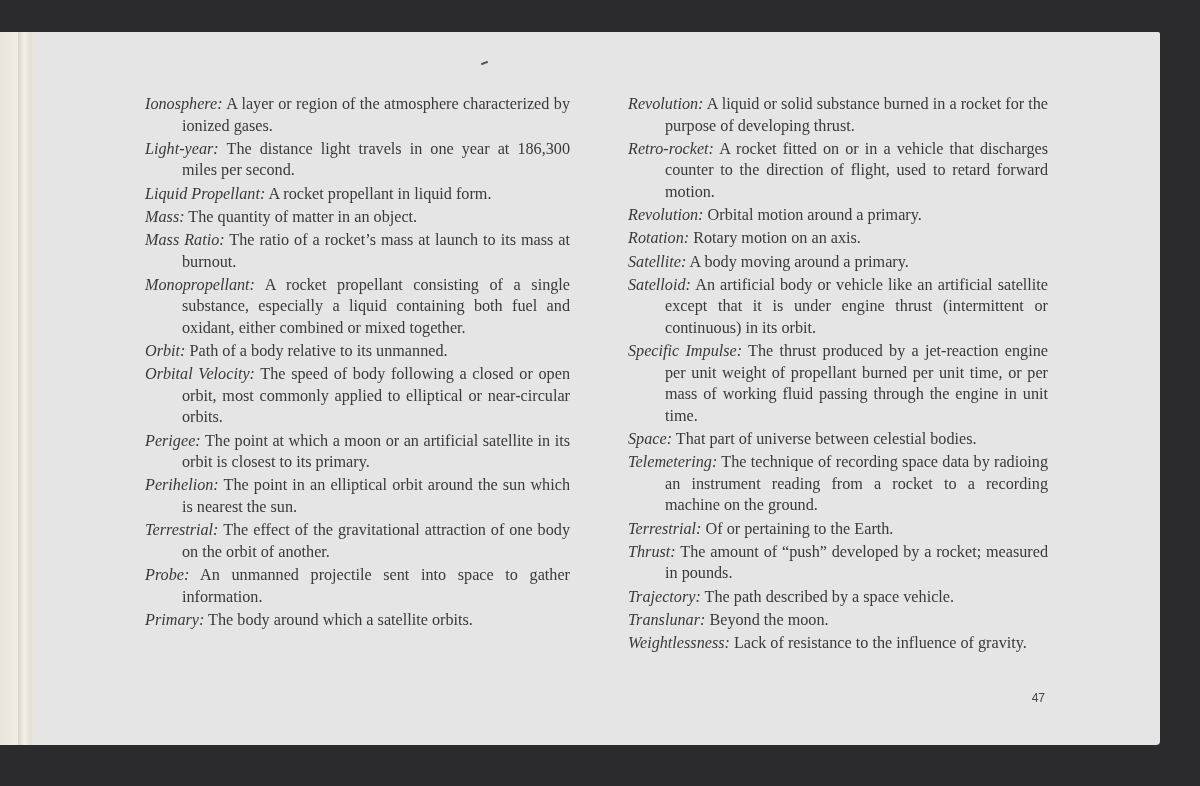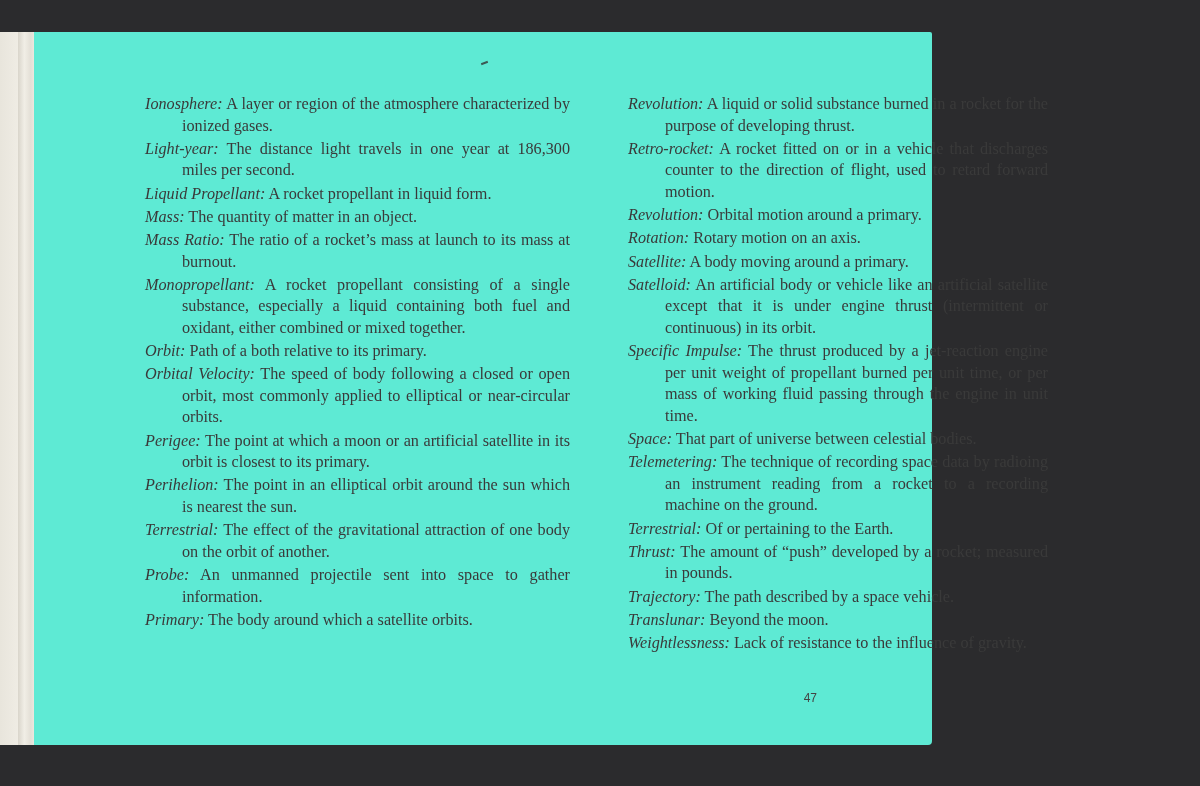--- a/index.html
+++ b/index.html
@@ -5,22 +5,22 @@
   html, body { margin: 0; padding: 0; }
   body {
     width: 1200px; height: 786px; overflow: hidden;
     background: #2b2b2d;
     position: relative;
     font-family: "Liberation Serif", "DejaVu Serif", serif;
   }
   .page {
     position: absolute;
     left: 0; top: 32px;
-    width: 932px; height: 713px;
-    background: #5eead4;
+    width: 1160px; height: 713px;
+    background: #e5e5e5;
     border-radius: 0 2px 4px 0;
   }
   .spine-edge {
     position: absolute; left: 0; top: 0; bottom: 0; width: 18px;
     background: linear-gradient(to right, #e8e5dc, #efece4);
   }
   .spine-fold {
     position: absolute; left: 18px; top: 0; bottom: 0; width: 16px;
     background: linear-gradient(to right, #d9d5cb, #f1eee6 40%, #e3dfd6 80%, #ebe8df);
   }
@@ -62,21 +62,21 @@
   <div class="spine-edge"></div>
   <div class="spine-fold"></div>
 
   <div class="column col-left">
     <p class="entry"><span class="term">Ionosphere:</span> <span>A layer or region of the atmosphere characterized by ionized gases.</span></p>
     <p class="entry"><span class="term">Light-year:</span> <span>The distance light travels in one year at 186,300 miles per second.</span></p>
     <p class="entry"><span class="term">Liquid Propellant:</span> <span>A rocket propellant in liquid form.</span></p>
     <p class="entry"><span class="term">Mass:</span> <span>The quantity of matter in an object.</span></p>
     <p class="entry"><span class="term">Mass Ratio:</span> <span>The ratio of a rocket’s mass at launch to its mass at burnout.</span></p>
     <p class="entry"><span class="term">Monopropellant:</span> <span>A rocket propellant consisting of a single substance, especially a liquid containing both fuel and oxidant, either combined or mixed together.</span></p>
-    <p class="entry"><span class="term">Orbit:</span> <span>Path of a both relative to its primary.</span></p>
+    <p class="entry"><span class="term">Orbit:</span> <span>Path of a body relative to its unmanned.</span></p>
     <p class="entry"><span class="term">Orbital Velocity:</span> <span>The speed of body following a closed or open orbit, most commonly applied to elliptical or near-circular orbits.</span></p>
     <p class="entry"><span class="term">Perigee:</span> <span>The point at which a moon or an artificial satellite in its orbit is closest to its primary.</span></p>
     <p class="entry"><span class="term">Perihelion:</span> <span>The point in an elliptical orbit around the sun which is nearest the sun.</span></p>
     <p class="entry"><span class="term">Terrestrial:</span> <span>The effect of the gravitational attraction of one body on the orbit of another.</span></p>
     <p class="entry"><span class="term">Probe:</span> <span>An unmanned projectile sent into space to gather information.</span></p>
     <p class="entry"><span class="term">Primary:</span> <span>The body around which a satellite orbits.</span></p>
   </div>
 
   <div class="column col-right">
     <p class="entry"><span class="term">Revolution:</span> <span>A liquid or solid substance burned in a rocket for the purpose of developing thrust.</span></p>

